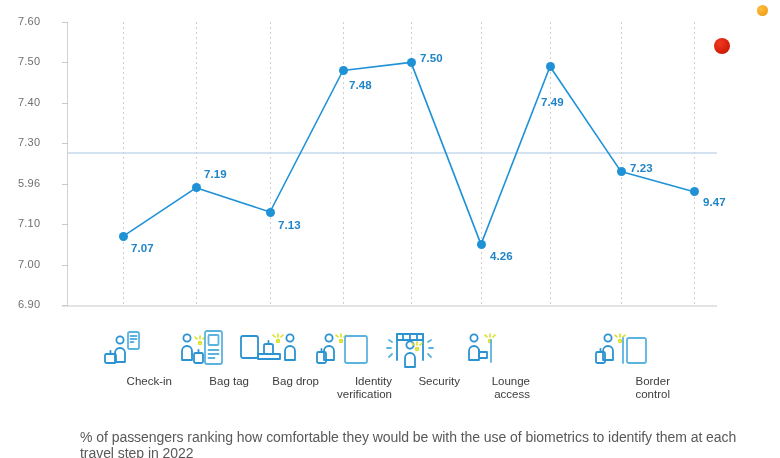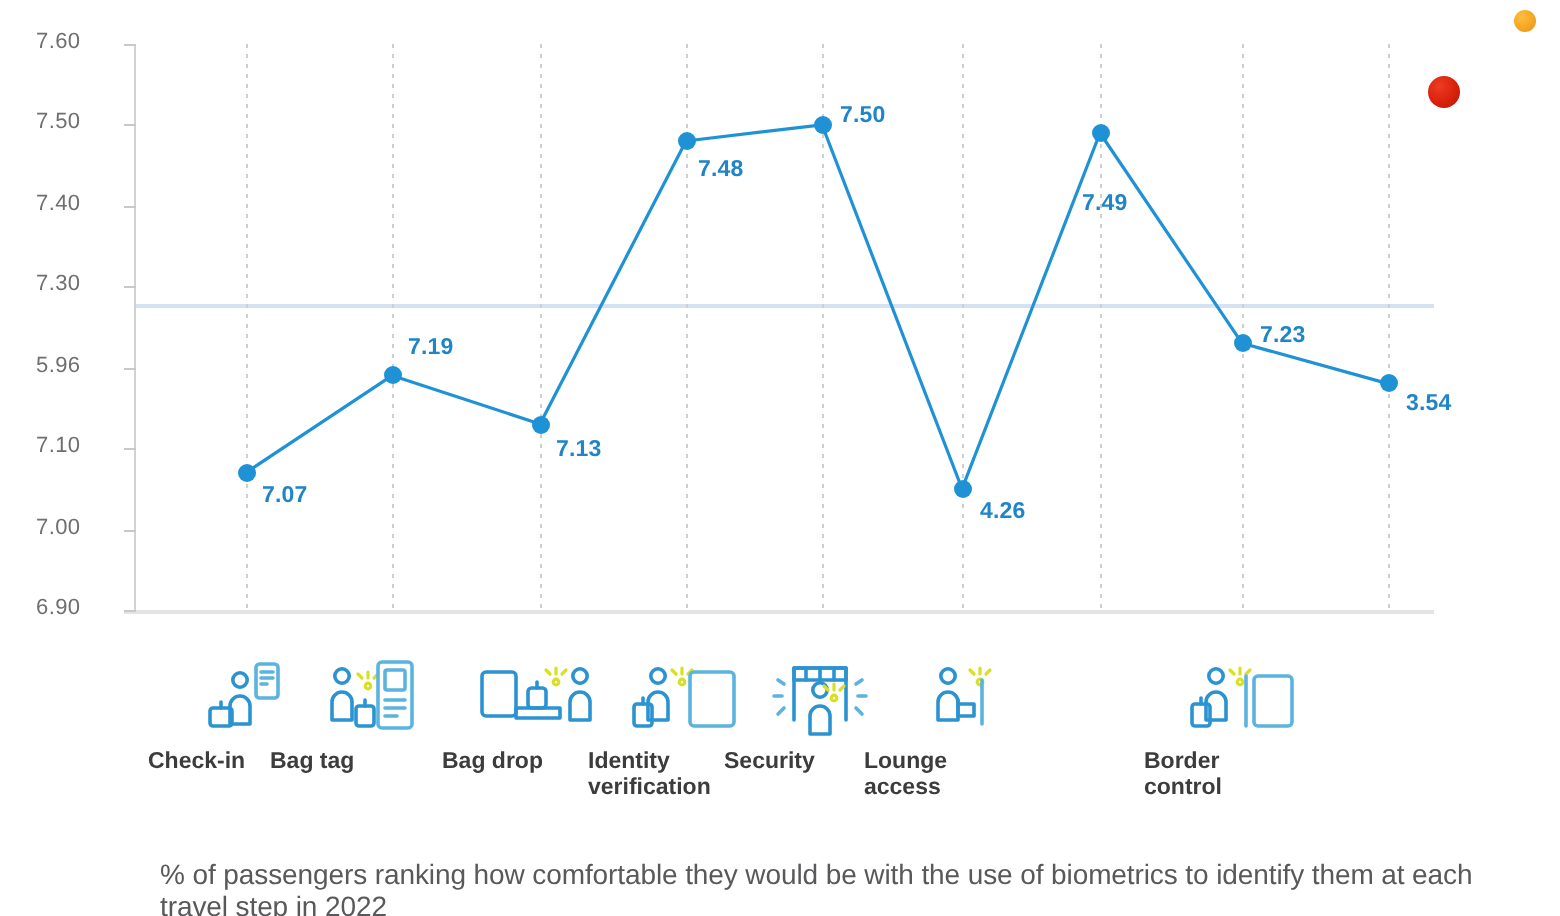--- a/index.html
+++ b/index.html
@@ -108,22 +108,21 @@
   #categories {
     position: absolute;
     left: 0; top: 314px;
     width: 780px;
     height: 100px;
   }
   .cat {
     position: absolute;
     width: 98px;
     margin-left: -49px;
-    text-align: left;
-    font-weight: bold;
+    text-align: right;
   }
   .cat-icon {
     height: 56px;
     display: flex;
     align-items: flex-end;
     justify-content: center;
   }
   .cat-label {
     margin-top: 5px;
     font-size: 11.5px;
@@ -199,41 +198,41 @@
       </div>
     <div id="point-labels">
         <div class="data-label" style="left: 131px; top: 242.271px;">7.07</div>
         <div class="data-label" style="left: 204px; top: 167.757px;">7.19</div>
         <div class="data-label" style="left: 278px; top: 219px;">7.13</div>
         <div class="data-label" style="left: 349px; top: 78.5143px;">7.48</div>
         <div class="data-label" style="left: 420px; top: 52.4286px;">7.50</div>
         <div class="data-label" style="left: 490px; top: 250.357px;">4.26</div>
         <div class="data-label" style="left: 541px; top: 56.4714px; margin-top: 40px;">7.49</div>
         <div class="data-label" style="left: 630px; top: 161.586px;">7.23</div>
-        <div class="data-label" style="left: 703px; top: 195.8px;">3.54</div>
+        <div class="data-label" style="left: 703px; top: 195.8px;">9.47</div>
       </div>
   </div>
 
   <div id="categories">
       <div class="cat" style="left: 123px;">
         <div class="cat-icon">
           <svg width="46" height="44" viewBox="0 0 46 44" fill="none" stroke="#2b93d1" stroke-width="1.8" stroke-linecap="round" stroke-linejoin="round">
             <circle cx="20" cy="14" r="3.6"></circle>
             <path d="M15 36 v-9 a5 5 0 0 1 10 0 v9 z"></path>
             <rect x="5" y="28" width="11" height="9" rx="1.5"></rect>
             <path d="M10.5 28 v-3"></path>
             <g stroke="#5bb3e0">
               <rect x="28" y="6" width="11" height="17" rx="1.8"></rect>
               <path d="M30.5 10 h6 M30.5 13 h6 M30.5 16 h3"></path>
             </g>
           </svg>
         </div>
         <div class="cat-label">Check-in</div>
       </div>
-      <div class="cat" style="left: 184px;">
+      <div class="cat" style="left: 200px;">
         <div class="cat-icon">
           <svg width="50" height="44" viewBox="0 0 50 44" fill="none" stroke="#2b93d1" stroke-width="1.8" stroke-linecap="round" stroke-linejoin="round">
             <circle cx="12" cy="12" r="3.6"></circle>
             <path d="M7 34 v-9 a5 5 0 0 1 10 0 v9 z"></path>
             <rect x="19" y="27" width="9" height="10" rx="1.5"></rect>
             <path d="M23.5 27 v-3"></path>
             <g stroke="#d9e021" stroke-width="1.6">
               <path d="M25 10 v3"></path>
               <path d="M28 13 l2 -2"></path>
               <path d="M22 13 l-2 -2"></path>

